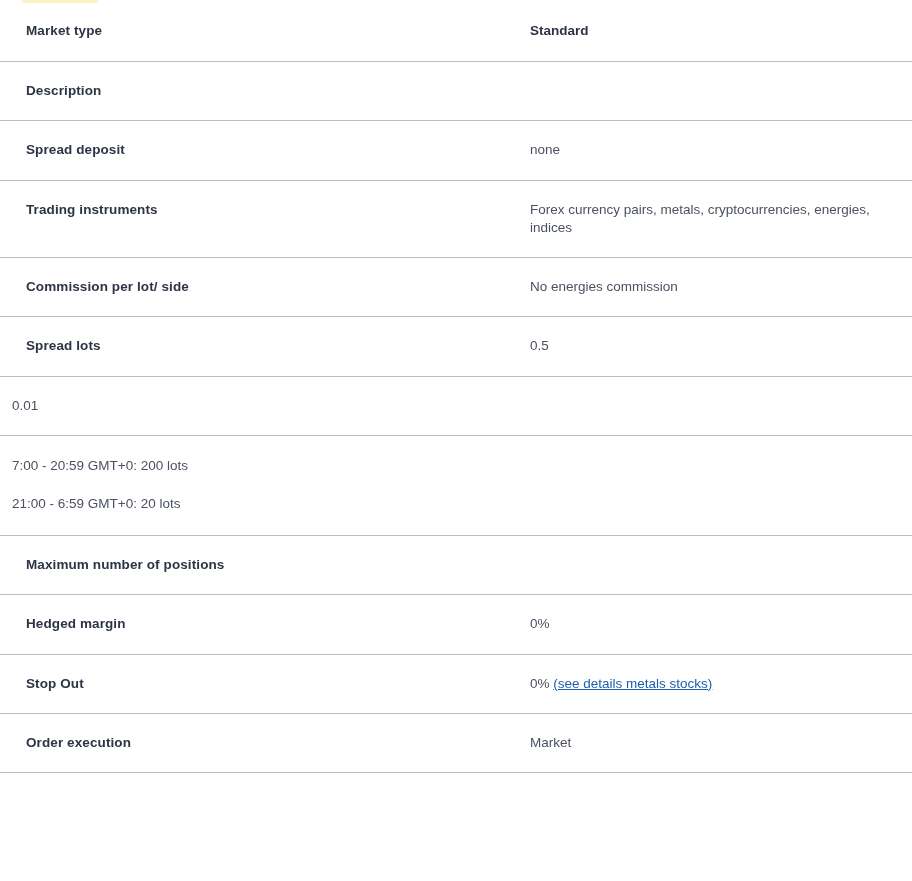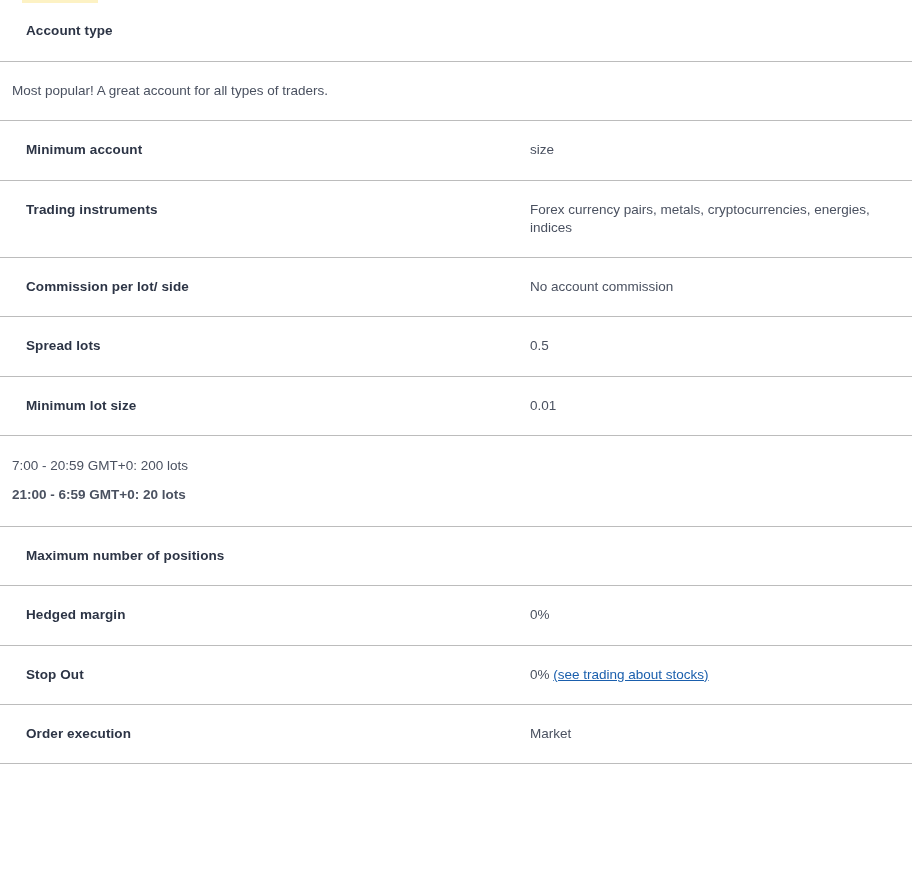--- a/index.html
+++ b/index.html
@@ -64,22 +64,21 @@
     color: #4a5160;
     line-height: 1.35;
   }
 
   .cell-value.is-strong {
     font-weight: bold;
     color: #2c3445;
   }
 
   .value-line + .value-line {
-    margin-top: 11px;
-    font-weight: bold;
+    margin-top: 20px;
   }
 
   .value-link {
     color: #1a5fad;
     text-decoration: underline;
     cursor: pointer;
   }
 
   
   #spec-table .spec-row:first-child .cell-label,
@@ -95,59 +94,59 @@
     padding-bottom: 22px;
   }
 </style>
 </head>
 <body>
 
 <div id="top-accent"></div>
 
 <div id="spec-table">
     <div class="spec-row">
-      <div class="cell-label">Account type</div>
+      <div class="cell-label">Market type</div>
+      <div class="cell-value is-strong"><span>Standard</span></div>
     </div>
     <div class="spec-row">
-      <div class="cell-value"><span>Most popular! A great account for all types of traders.</span></div>
+      <div class="cell-label">Description</div>
     </div>
     <div class="spec-row">
-      <div class="cell-label">Minimum account</div>
-      <div class="cell-value"><span>size</span></div>
+      <div class="cell-label">Spread deposit</div>
+      <div class="cell-value"><span>none</span></div>
     </div>
     <div class="spec-row">
       <div class="cell-label">Trading instruments</div>
       <div class="cell-value"><span>Forex currency pairs, metals, cryptocurrencies, energies, indices</span></div>
     </div>
     <div class="spec-row">
       <div class="cell-label">Commission per lot/ side</div>
-      <div class="cell-value"><span>No account commission</span></div>
+      <div class="cell-value"><span>No energies commission</span></div>
     </div>
     <div class="spec-row">
       <div class="cell-label">Spread lots</div>
       <div class="cell-value"><span>0.5</span></div>
     </div>
     <div class="spec-row">
-      <div class="cell-label">Minimum lot size</div>
       <div class="cell-value"><span>0.01</span></div>
     </div>
     <div class="spec-row row-tall">
       <div class="cell-value">
         <div class="value-line">7:00 - 20:59 GMT+0: 200 lots</div>
         <div class="value-line">21:00 - 6:59 GMT+0: 20 lots</div>
       </div>
     </div>
     <div class="spec-row">
       <div class="cell-label">Maximum number of positions</div>
     </div>
     <div class="spec-row">
       <div class="cell-label">Hedged margin</div>
       <div class="cell-value"><span>0%</span></div>
     </div>
     <div class="spec-row">
       <div class="cell-label">Stop Out</div>
-      <div class="cell-value"><span>0% </span><span class="value-link">(see trading about stocks)</span></div>
+      <div class="cell-value"><span>0% </span><span class="value-link">(see details metals stocks)</span></div>
     </div>
     <div class="spec-row">
       <div class="cell-label">Order execution</div>
       <div class="cell-value"><span>Market</span></div>
     </div>
   </div>
 
 </body></html>

